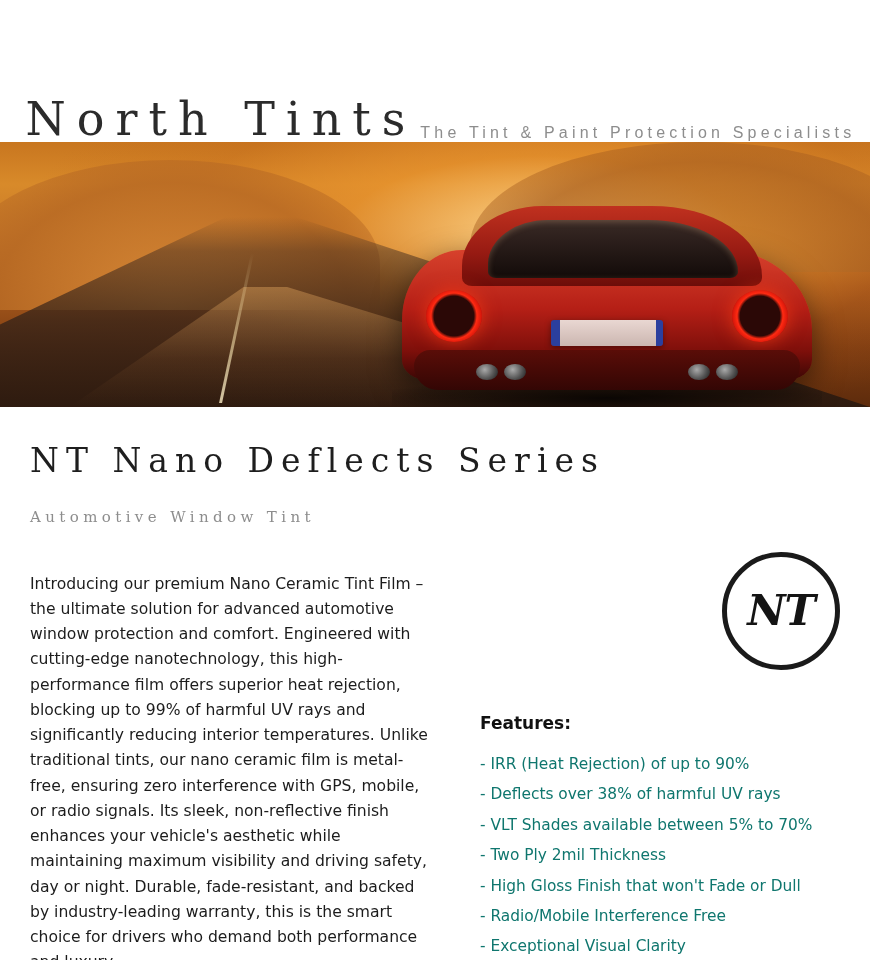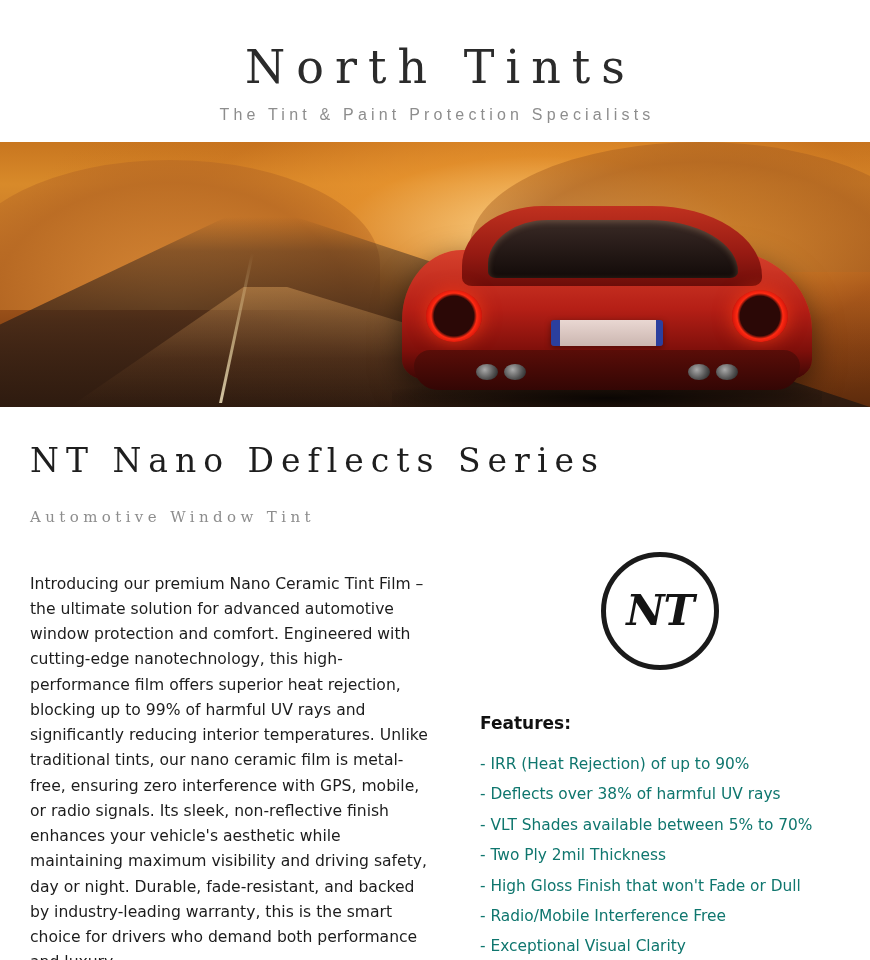--- a/index.html
+++ b/index.html
@@ -14,22 +14,22 @@
     position: relative;
     width: 870px;
     height: 960px;
     background: #ffffff;
   }
 
   
   .header {
     height: 142px;
     display: flex;
-    flex-direction: column;
-    align-items: center;
+    flex-direction: row;
+    align-items: flex-end;
     justify-content: center;
     padding-top: 26px;
     background: #ffffff;
   }
   .brand-title {
     font-family: "DejaVu Serif", serif;
     font-size: 46px;
     letter-spacing: 11px;
     color: #2b2b2b;
     font-weight: 400;
@@ -208,21 +208,21 @@
     line-height: 1.62;
     color: #1c1c1c;
   }
   .col-right {
     flex: 1;
     padding-left: 30px;
     position: relative;
   }
   .logo-wrap {
     display: flex;
-    justify-content: center;
+    justify-content: flex-end;
     margin-top: -4px;
   }
   .nt-logo {
     width: 118px; height: 118px;
     border-radius: 50%;
     border: 5px solid #1a1a1a;
     display: flex;
     align-items: center;
     justify-content: center;
   }

